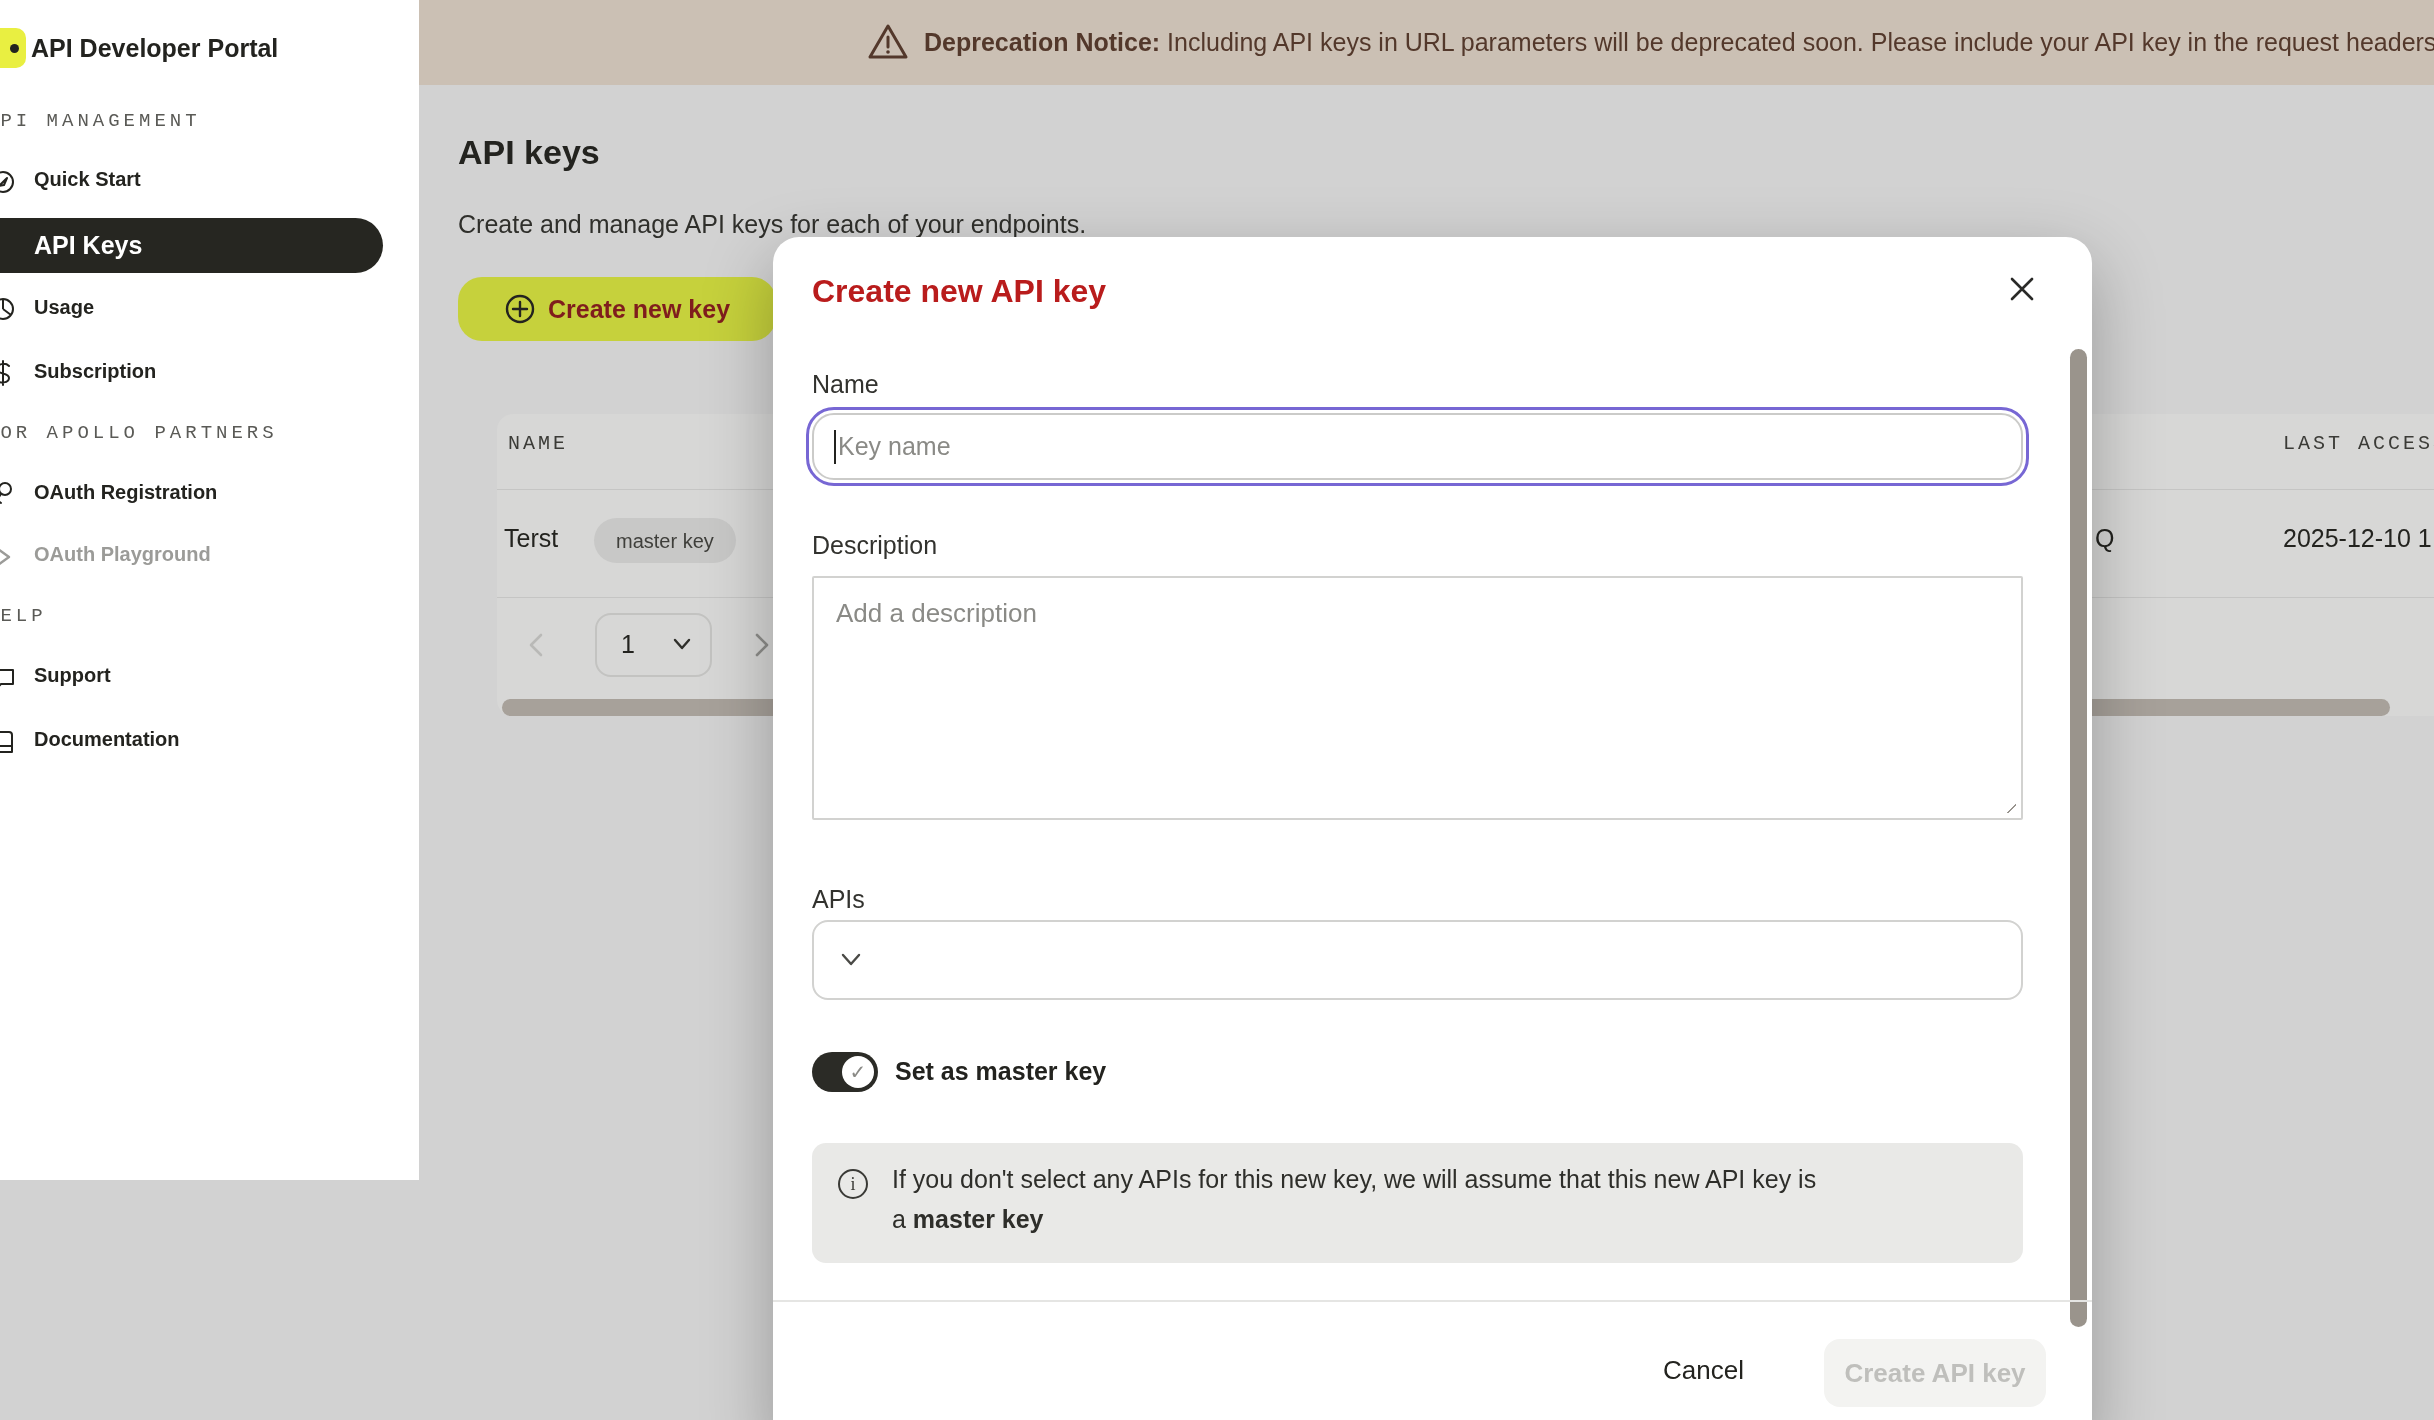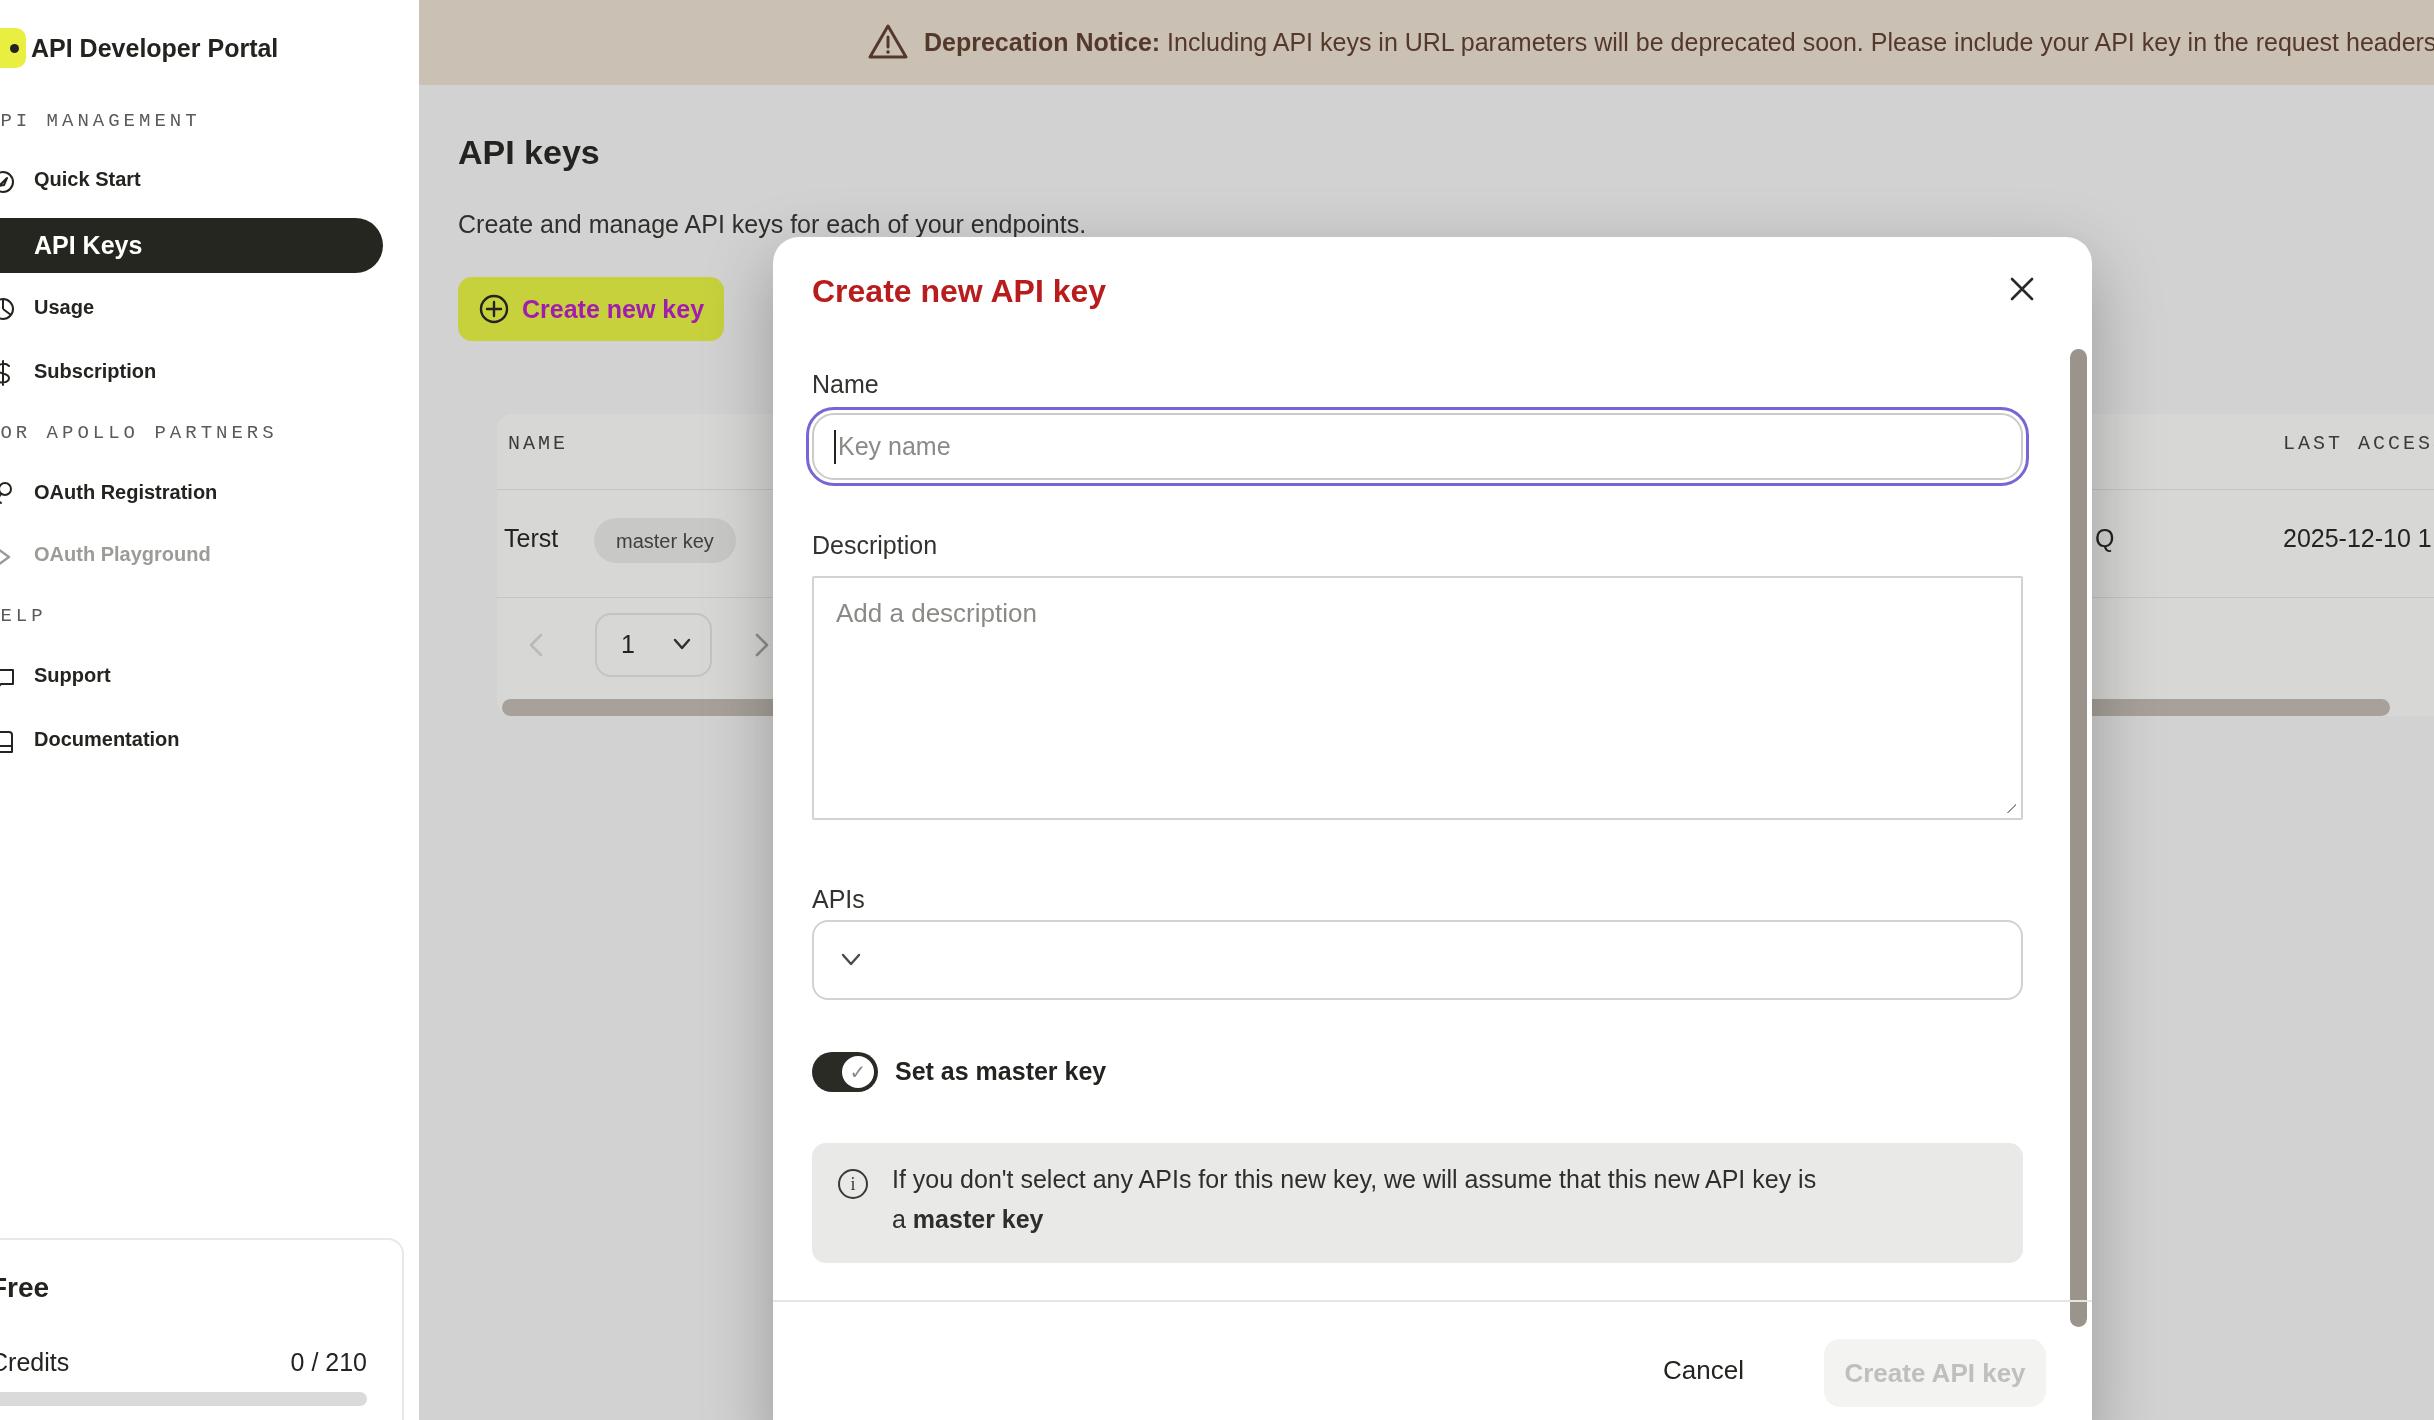--- a/index.html
+++ b/index.html
@@ -7,40 +7,40 @@
     font-family:"Liberation Sans",sans-serif;color:#23231f;}
   .abs{position:absolute;}
   .nowrap{white-space:nowrap;}
 
   
   #banner{left:419px;top:0;width:2015px;height:85px;background:#cbc0b4;overflow:hidden;}
   #banner .txt{position:absolute;left:505px;top:0;height:85px;line-height:85px;font-size:25px;color:#53382b;white-space:nowrap;}
   #banner .txt b{font-weight:700;}
 
   
-  #sidebar{left:0;top:0;width:419px;height:1420px;background:#ffffff;z-index:5;overflow:hidden;}
+  #sidebar{left:0;top:0;width:419px;height:1180px;background:#ffffff;z-index:5;overflow:hidden;}
   .side-item{position:absolute;left:34px;font-size:20px;font-weight:600;color:#23231f;white-space:nowrap;}
   .side-icon{position:absolute;left:-10px;width:26px;height:26px;}
   .side-section{position:absolute;left:-15px;font-size:19px;letter-spacing:4px;color:#5a5a56;white-space:nowrap;
     font-family:"Liberation Mono","DejaVu Sans Mono",monospace;}
   #active-pill{position:absolute;left:-40px;top:218px;width:423px;height:55px;border-radius:28px;background:#262621;}
   #active-pill span{position:absolute;left:74px;top:0;height:55px;line-height:55px;font-size:25px;font-weight:600;color:#ffffff;}
   .disabled-item{color:#9b9b98 !important;}
 
   #plan-card{position:absolute;left:-30px;top:1238px;width:430px;height:240px;background:#fff;
     border:2px solid #e8e8e6;border-radius:16px;}
   #plan-title{position:absolute;left:18px;top:32px;font-size:28px;font-weight:700;color:#23231f;}
   #plan-row{position:absolute;left:18px;top:108px;width:377px;display:flex;justify-content:space-between;font-size:25px;color:#23231f;}
   #plan-bar{position:absolute;left:0px;top:152px;width:395px;height:14px;border-radius:7px;background:#dadada;}
 
   
   #page-title{left:458px;top:133px;font-size:34px;font-weight:700;color:#23231f;}
   #page-sub{left:458px;top:210px;font-size:25px;color:#2f2f2b;}
-  #create-key-btn{left:458px;top:277px;height:64px;border-radius:14px;background:#c6d13c;
-    display:flex;align-items:center;gap:12px;padding:0 20px;font-size:25px;font-weight:600;color:#a21caf;cursor:pointer;}
+  #create-key-btn{left:458px;top:277px;height:64px;border-radius:24px;background:#c6d13c;
+    display:flex;align-items:center;gap:12px;padding:0 46px;font-size:25px;font-weight:600;color:#7f1d1d;cursor:pointer;}
 
   
   #table-card{left:497px;top:414px;width:1980px;height:302px;background:#d7d7d6;border-radius:16px;}
   .th{position:absolute;top:432px;font-size:20px;letter-spacing:3px;color:#3b3b37;
     font-family:"Liberation Mono","DejaVu Sans Mono",monospace;white-space:nowrap;}
   .tdiv{position:absolute;left:497px;width:1937px;height:1px;background:#c5c5c4;}
   .td{position:absolute;top:524px;font-size:25px;color:#23231f;white-space:nowrap;}
   #row-badge{position:absolute;left:594px;top:518px;height:45px;line-height:46px;padding:0 22px;border-radius:23px;
     background:#c8c8c7;font-size:20px;color:#3f3f3b;}
   #pag-box{position:absolute;left:595px;top:613px;width:113px;height:60px;border:2px solid #c3c3c1;border-radius:16px;}

